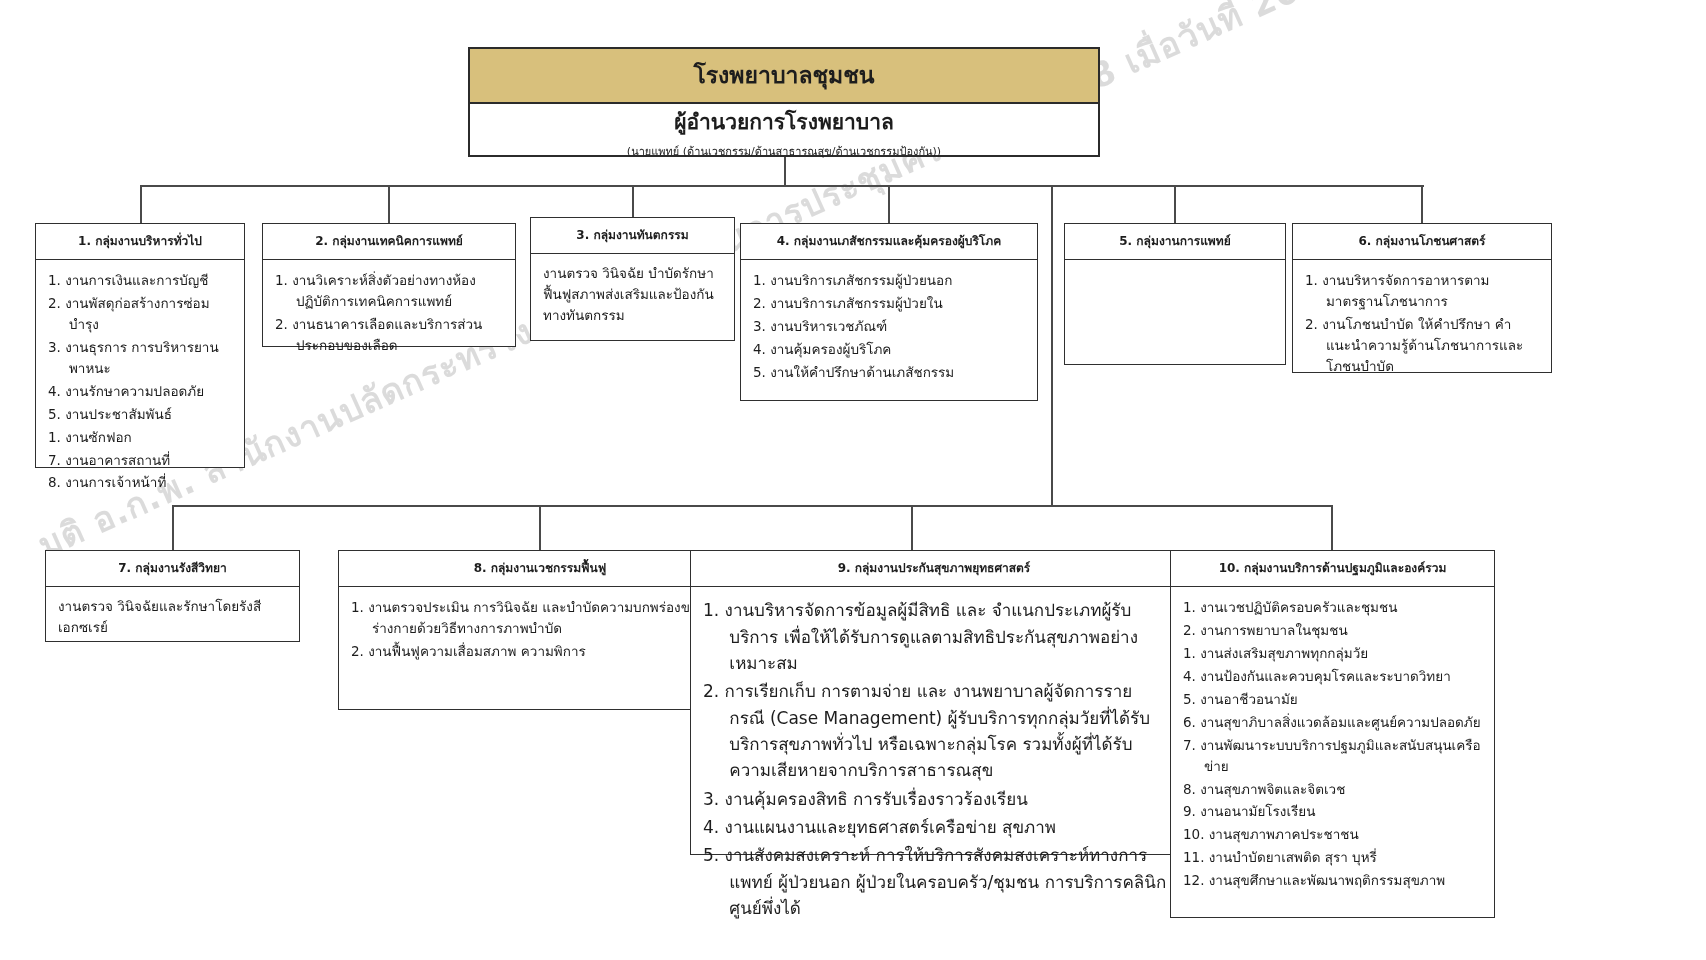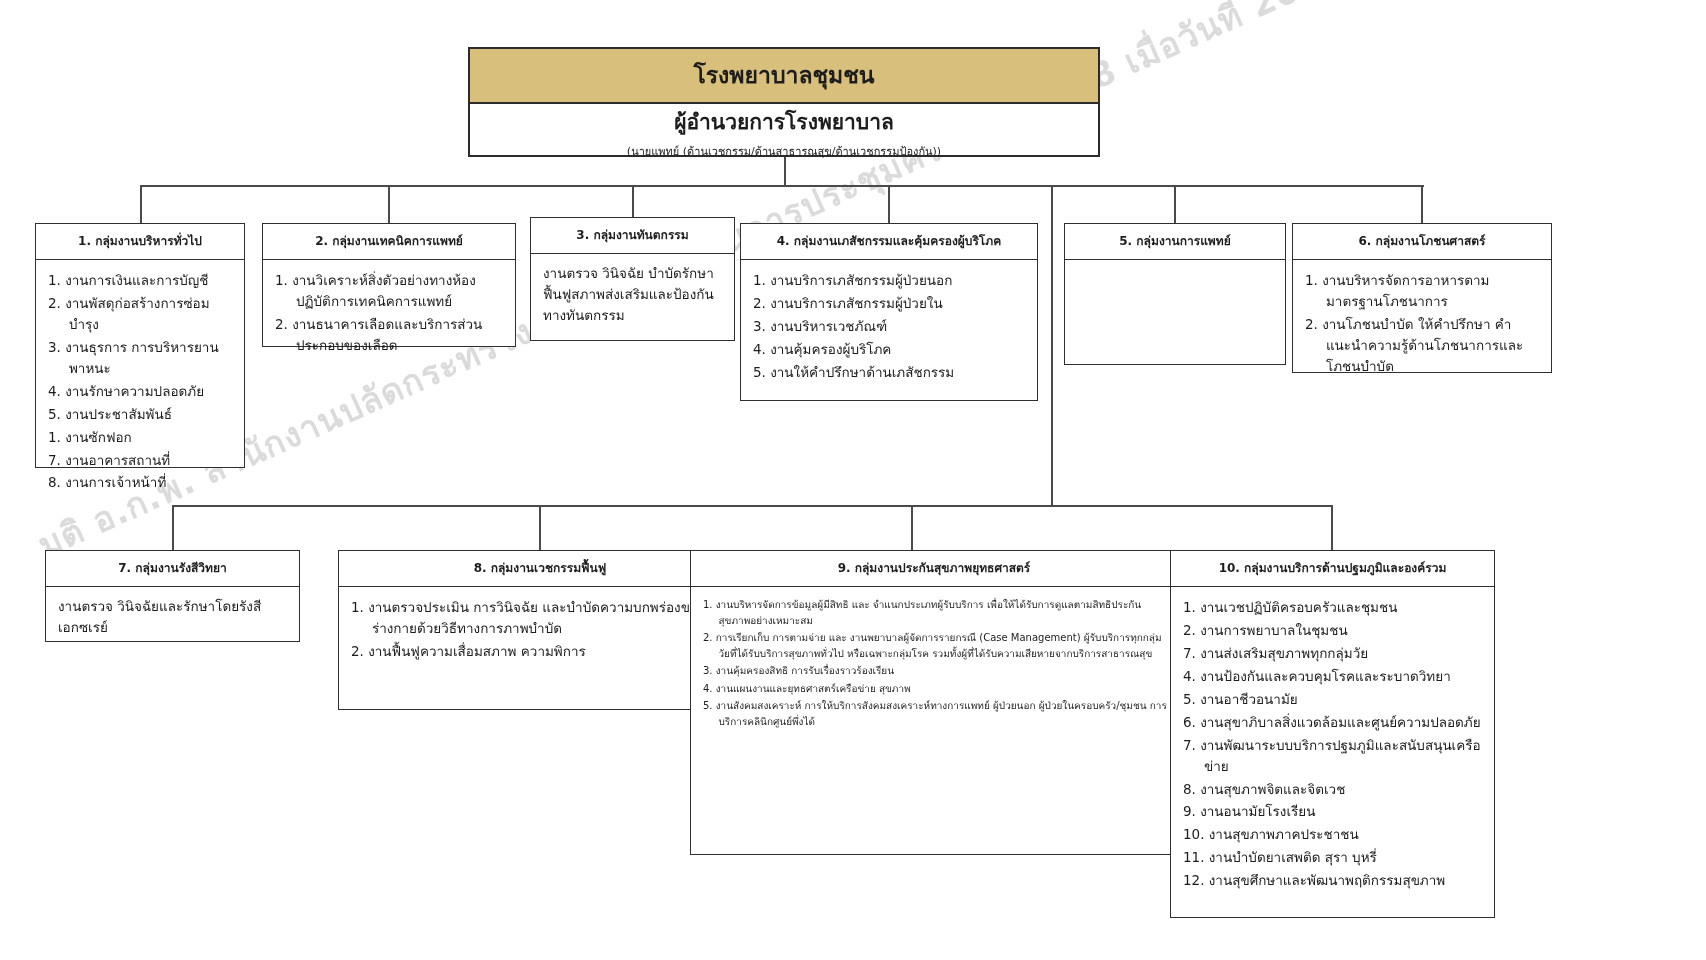--- a/index.html
+++ b/index.html
@@ -34,21 +34,21 @@
     position:absolute;border:1.5px solid #2f2f2f;background:#ffffff;
     box-sizing:border-box;
   }
   .gbox-title{
     border-bottom:1.5px solid #2f2f2f;text-align:center;font-weight:bold;
     font-size:12px;padding:9px 6px 10px;line-height:1.35;
   }
   .gbox-body{padding:8px 10px 8px 12px;font-size:13.5px;line-height:1.55;}
   .gbox-body .item{margin:2px 0;padding-left:1.55em;text-indent:-1.55em;}
   .gbox-body.paragraph{padding:9px 12px;}
-  .g9 .gbox-body{font-size:10px;}
+  .g9 .gbox-body{font-size:17px;}
 </style>
 </head>
 <body>
 
 <div id="stage">
 
   <div class="watermark">มติ อ.ก.พ. สำนักงานปลัดกระทรวงสาธารณสุข ในการประชุมครั้งที่ 3/2568 เมื่อวันที่ 20 มีนาคม 2568</div>
 
   <div class="line" style="left:784px;top:157px;width:2px;height:29px"></div>
   <div class="line" style="left:140px;top:185px;width:1284px;height:2px"></div>
@@ -150,21 +150,21 @@
         <div class="item">5. งานสังคมสงเคราะห์ การให้บริการสังคมสงเคราะห์ทางการแพทย์ ผู้ป่วยนอก ผู้ป่วยในครอบครัว/ชุมชน การบริการคลินิกศูนย์พึ่งได้</div>
       </div>
   </div>
 
   <div class="gbox" style="left:1170px;top:550px;width:325px;height:368px">
     <div class="gbox-title">10. กลุ่มงานบริการด้านปฐมภูมิและองค์รวม</div>
     <div class="gbox-body">
 
     <div class="item">1. งานเวชปฏิบัติครอบครัวและชุมชน</div>
         <div class="item">2. งานการพยาบาลในชุมชน</div>
-        <div class="item">7. งานส่งเสริมสุขภาพทุกกลุ่มวัย</div>
+        <div class="item">1. งานส่งเสริมสุขภาพทุกกลุ่มวัย</div>
         <div class="item">4. งานป้องกันและควบคุมโรคและระบาดวิทยา</div>
         <div class="item">5. งานอาชีวอนามัย</div>
         <div class="item">6. งานสุขาภิบาลสิ่งแวดล้อมและศูนย์ความปลอดภัย</div>
         <div class="item">7. งานพัฒนาระบบบริการปฐมภูมิและสนับสนุนเครือข่าย</div>
         <div class="item">8. งานสุขภาพจิตและจิตเวช</div>
         <div class="item">9. งานอนามัยโรงเรียน</div>
         <div class="item">10. งานสุขภาพภาคประชาชน</div>
         <div class="item">11. งานบำบัดยาเสพติด สุรา บุหรี่</div>
         <div class="item">12. งานสุขศึกษาและพัฒนาพฤติกรรมสุขภาพ</div>
       </div>

